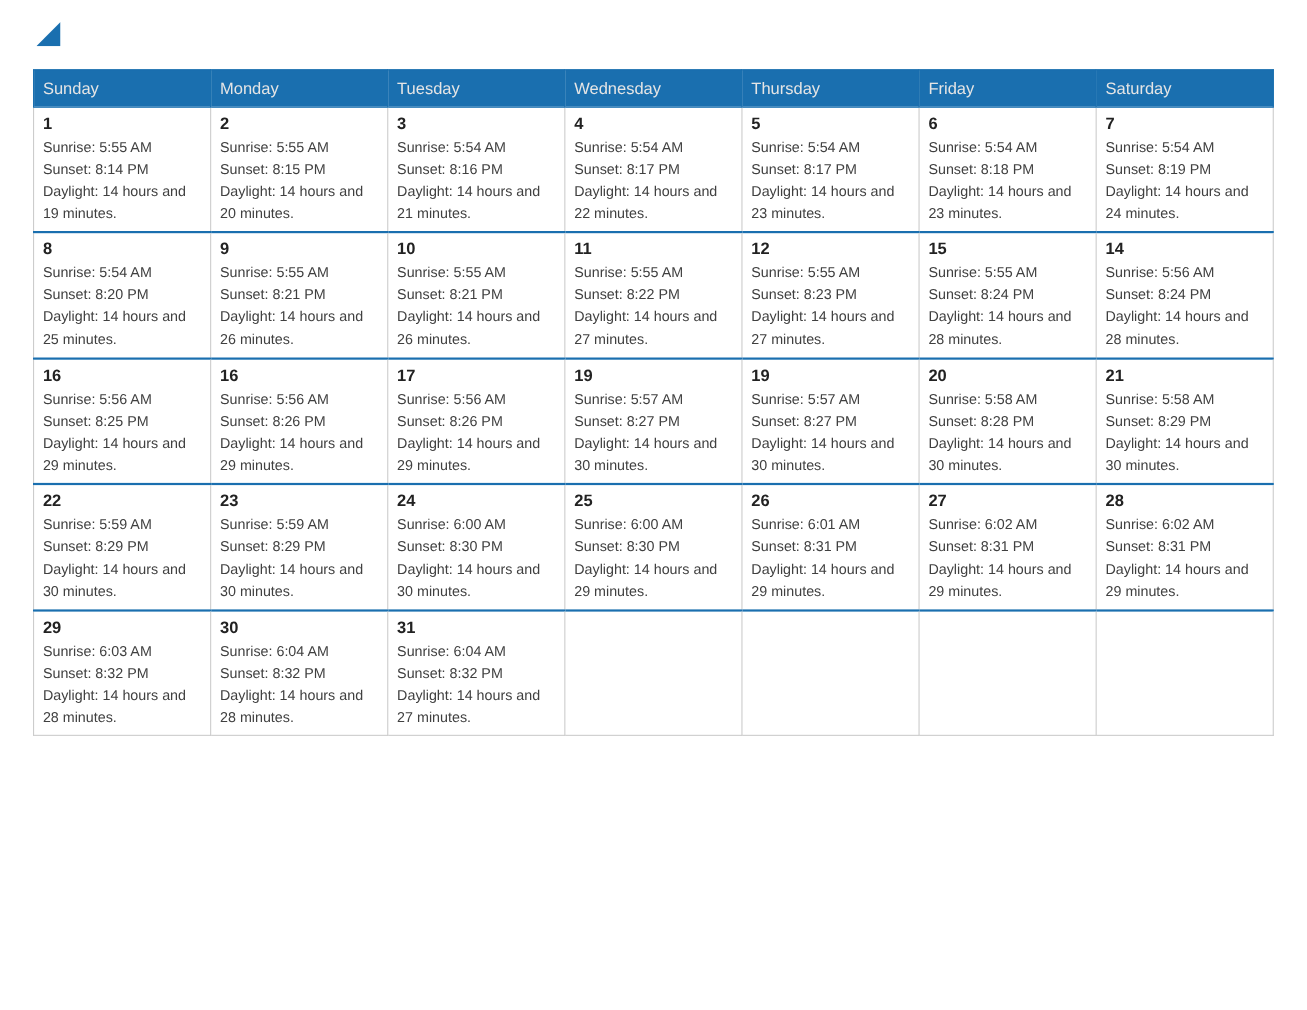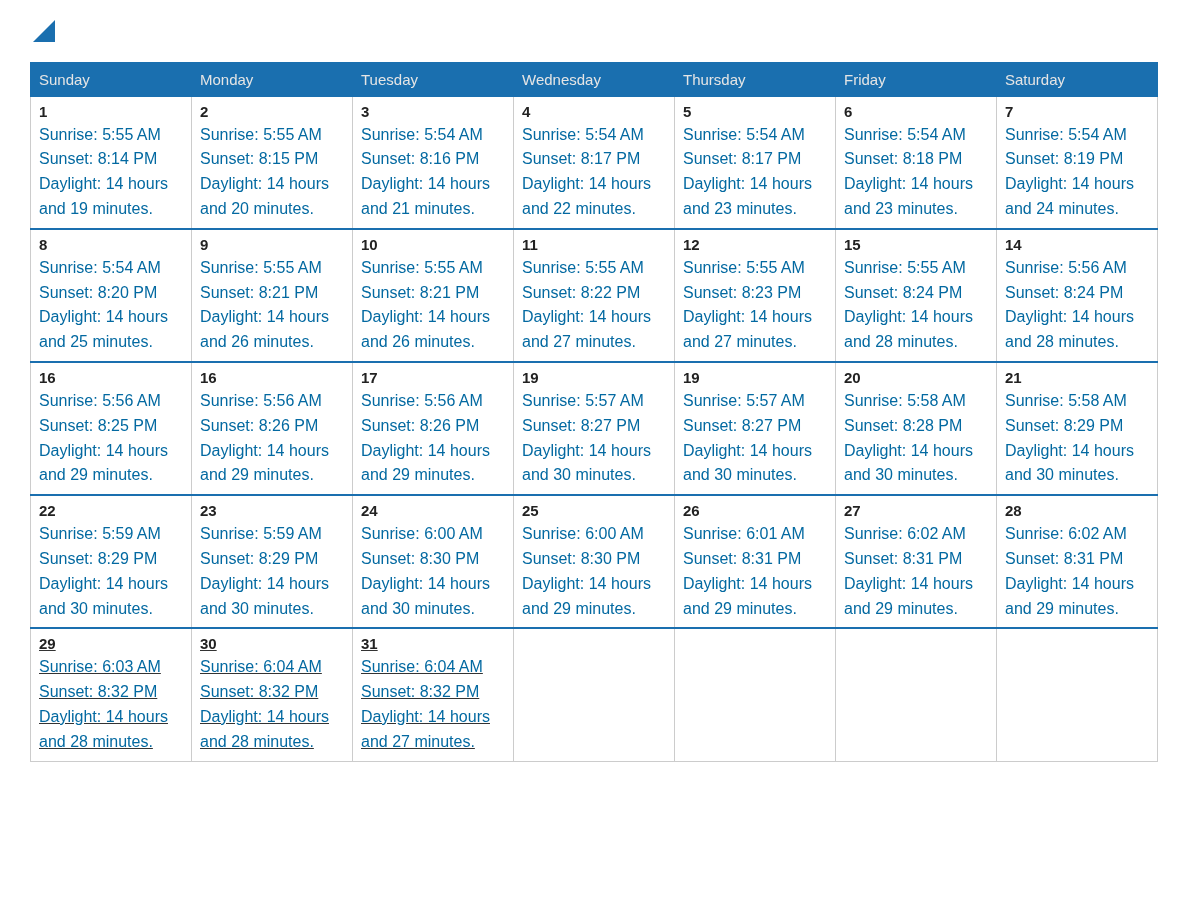--- a/index.html
+++ b/index.html
@@ -72,30 +72,29 @@
       border: 1px solid #ccc;
     }
     .day-num {
       font-size: 15px;
       font-weight: bold;
       color: #222;
       margin-bottom: 3px;
       display: block;
     }
     .day-info {
-      font-size: 16px;
+      font-size: 13px;
       line-height: 1.55;
-      color: #0369a1;
+      color: #404040;
     }
     tr td {
       border-bottom: 2px solid #1a6faf;
     }
     tbody tr:last-child td {
       border-bottom: 1px solid #ccc;
-      text-decoration: underline;
     }
   </style>
 </head>
 <body>
 
 <div class="header-area">
   <div class="logo">
     <div style="display:flex;flex-direction:column;line-height:1.1;">
       <div style="display:flex;align-items:center;">
         <span class="logo-text-general"></span>

